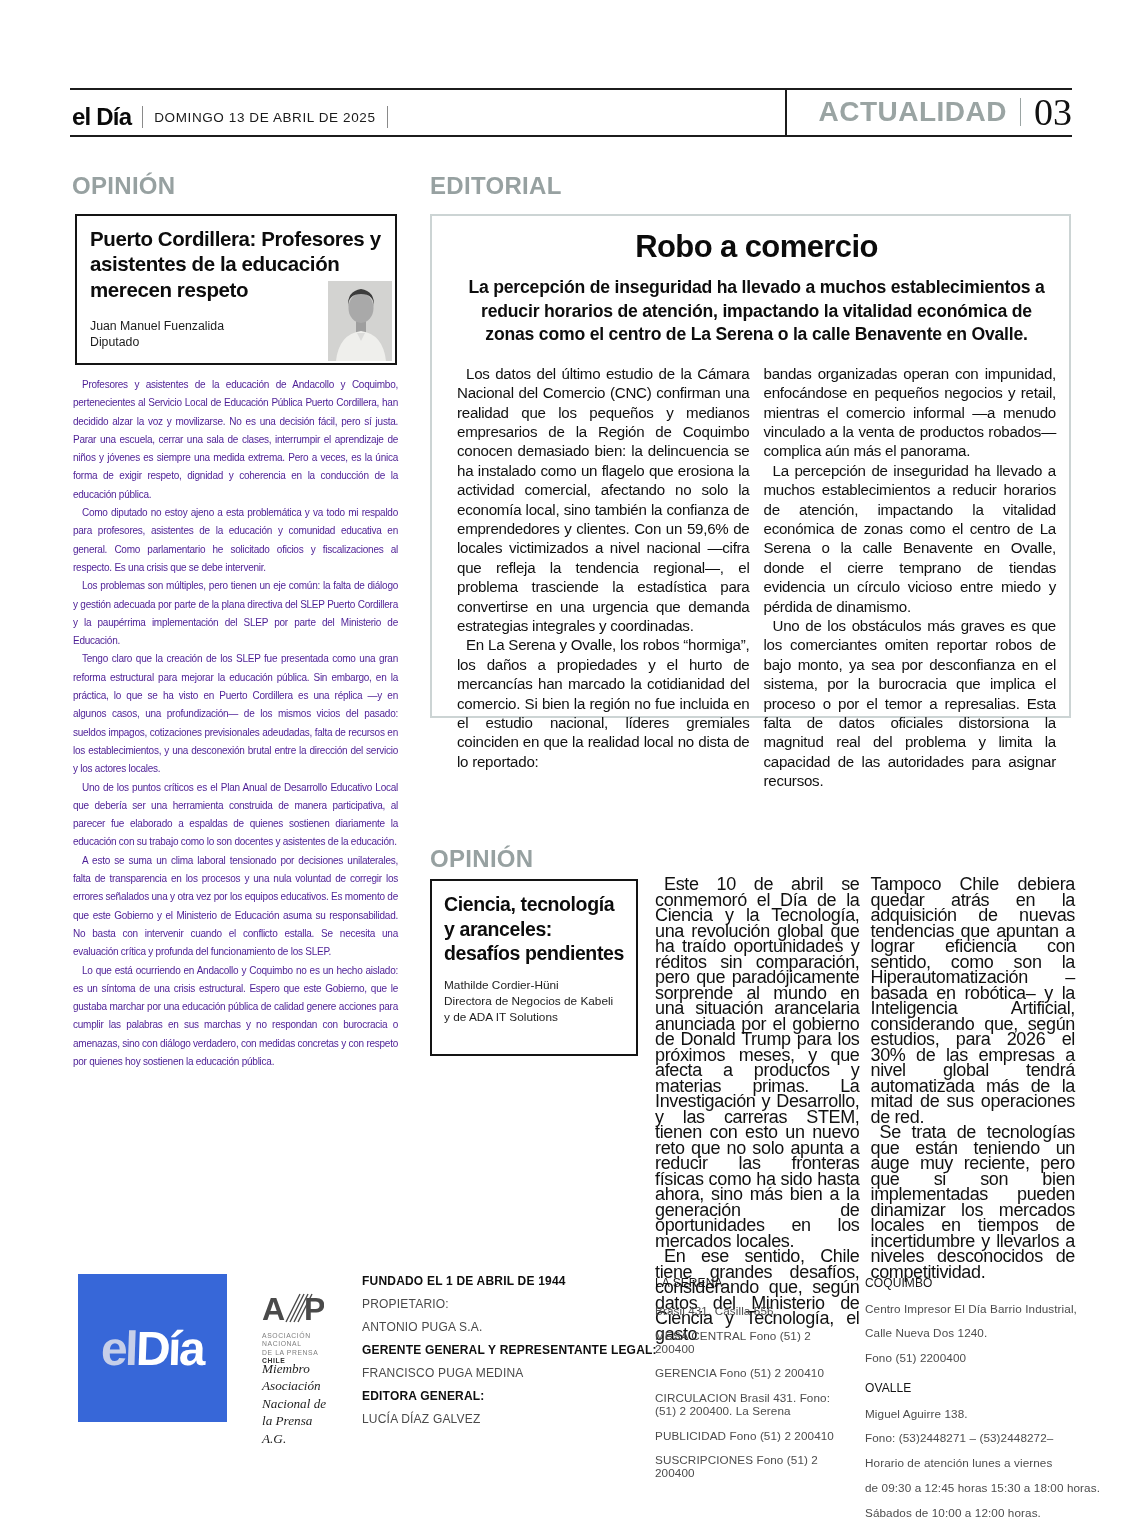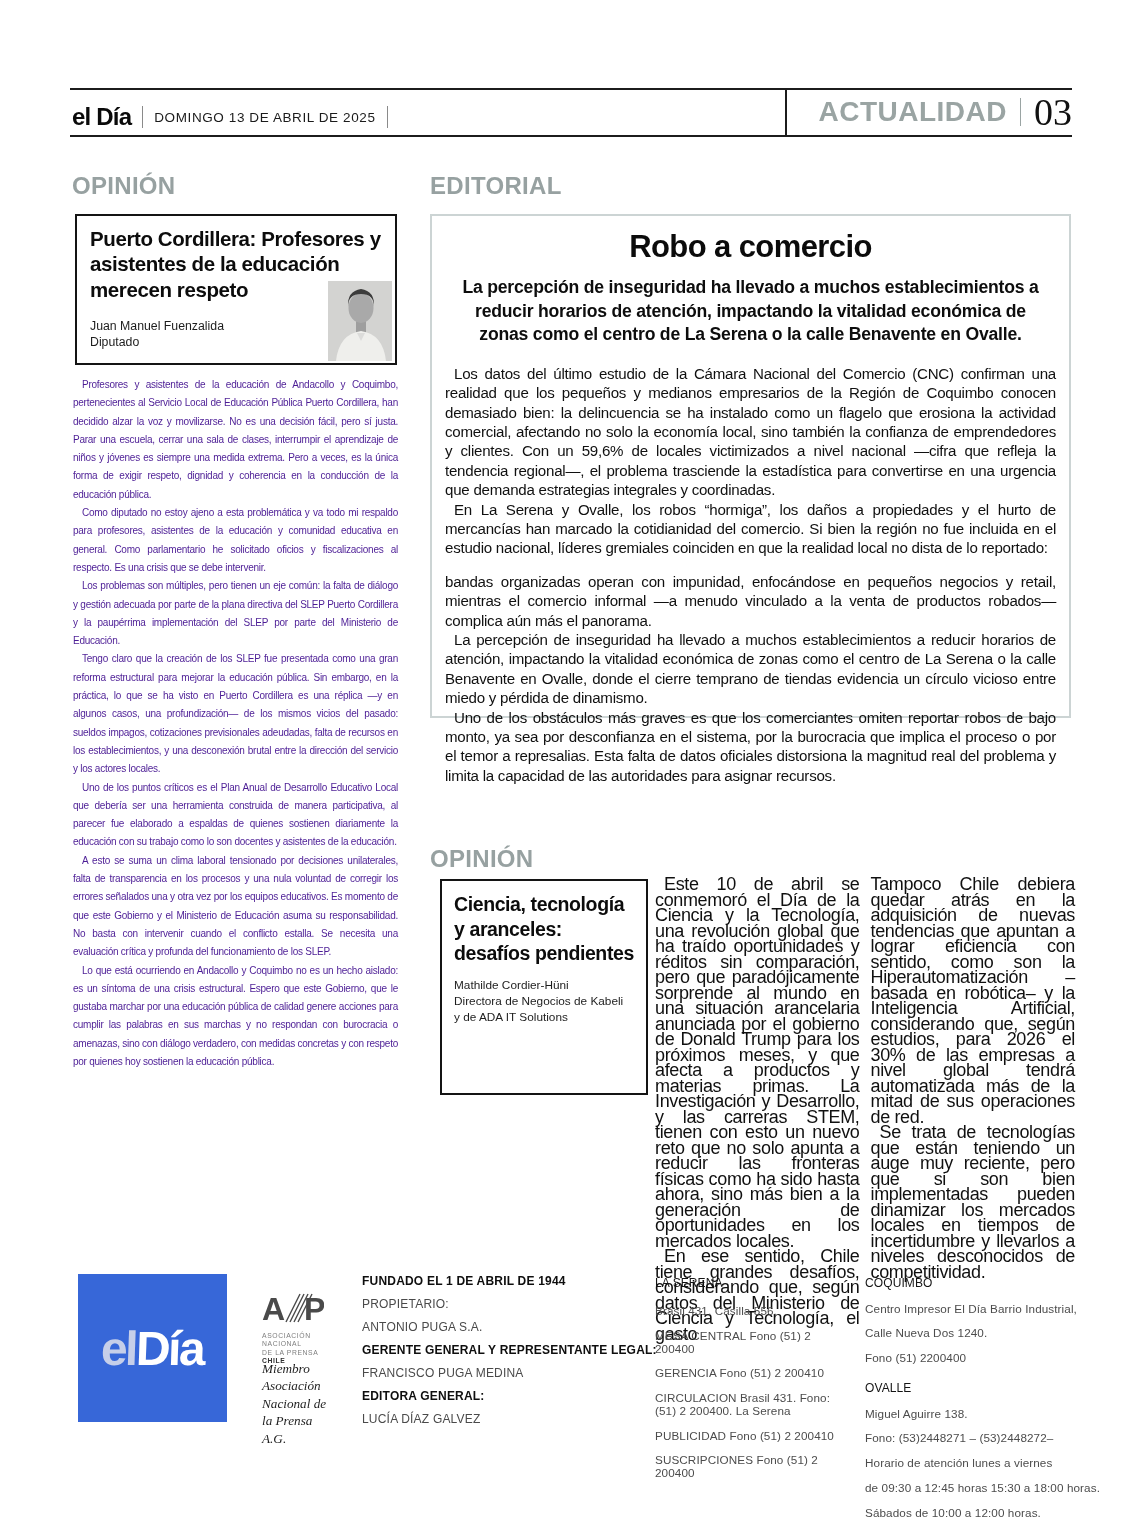--- a/index.html
+++ b/index.html
@@ -25,32 +25,32 @@
              border:2px solid #141414; box-sizing:border-box; background:#fff; }
   .op1-title { margin:10px 12px 0 13px; font-size:20.5px; line-height:1.24; font-weight:bold;
                letter-spacing:-0.4px; color:#0c0c0c; }
   .op1-byline { position:absolute; left:13px; bottom:12px; font-size:12.3px; line-height:1.3; color:#1d1d1d; }
   .op1-photo { position:absolute; right:3px; bottom:2px; width:64px; height:80px; }
   .op1-body { position:absolute; left:73px; top:376px; width:325px; }
   .op1-body p { margin:0; font-size:10px; line-height:18.3px; letter-spacing:-0.25px;
                 text-align:justify; text-indent:9px; color:#4c1d95; }
   
   .ed-box { position:absolute; left:430px; top:214px; width:641px; height:504px;
-            border:2px solid #ccd4d4; box-sizing:border-box; background:#fff; }
+            border:2px solid #ccd4d4; box-sizing:border-box; background:#fff;padding-left:12px; }
   .ed-title { margin-top:13px; text-align:center; font-size:31px; font-weight:bold;
               letter-spacing:-0.6px; color:#0b0b0b; }
   .ed-sub { width:598px; margin:11px auto 0; text-align:center; font-size:17.6px; font-weight:bold;
             line-height:1.34; letter-spacing:-0.2px; color:#0d0d0d; }
-  .ed-cols { display:flex; gap:14px; padding:17px 13px 0 13px;flex-direction:column; }
+  .ed-cols { display:flex; gap:14px; padding:17px 13px 0 13px; }
   .ed-col { flex:1; }
   .ed-col p { margin:0; font-size:15.1px; line-height:19.4px; letter-spacing:-0.25px;
               text-align:justify; text-indent:9px; color:#101010; }
   .col-cont p:first-child { text-indent:0; }
   
-  .op2-box { position:absolute; left:440px; top:879px; width:208px; height:216px;
+  .op2-box { position:absolute; left:430px; top:879px; width:208px; height:177px;
              border:2px solid #141414; box-sizing:border-box; padding:11px 11px 0 12px; background:#fff; }
   .op2-title { margin:0; font-size:19.5px; line-height:1.26; font-weight:bold; letter-spacing:-0.4px; color:#0c0c0c; }
   .op2-byline { margin-top:11px; font-size:11.8px; line-height:1.38; color:#1d1d1d; }
   .op2-cols { position:absolute; left:655px; top:877px; width:420px; display:flex; gap:11px; }
   .op2-col { flex:1; }
   .op2-col p { margin:0; font-size:18px; line-height:15.5px; letter-spacing:-0.35px;
                text-align:justify; text-indent:9px; color:#101010; }
   
   .logo-blue { position:absolute; left:78px; top:1274px; width:149px; height:148px; background:#3767d8;
                display:flex; align-items:center; justify-content:center; }

